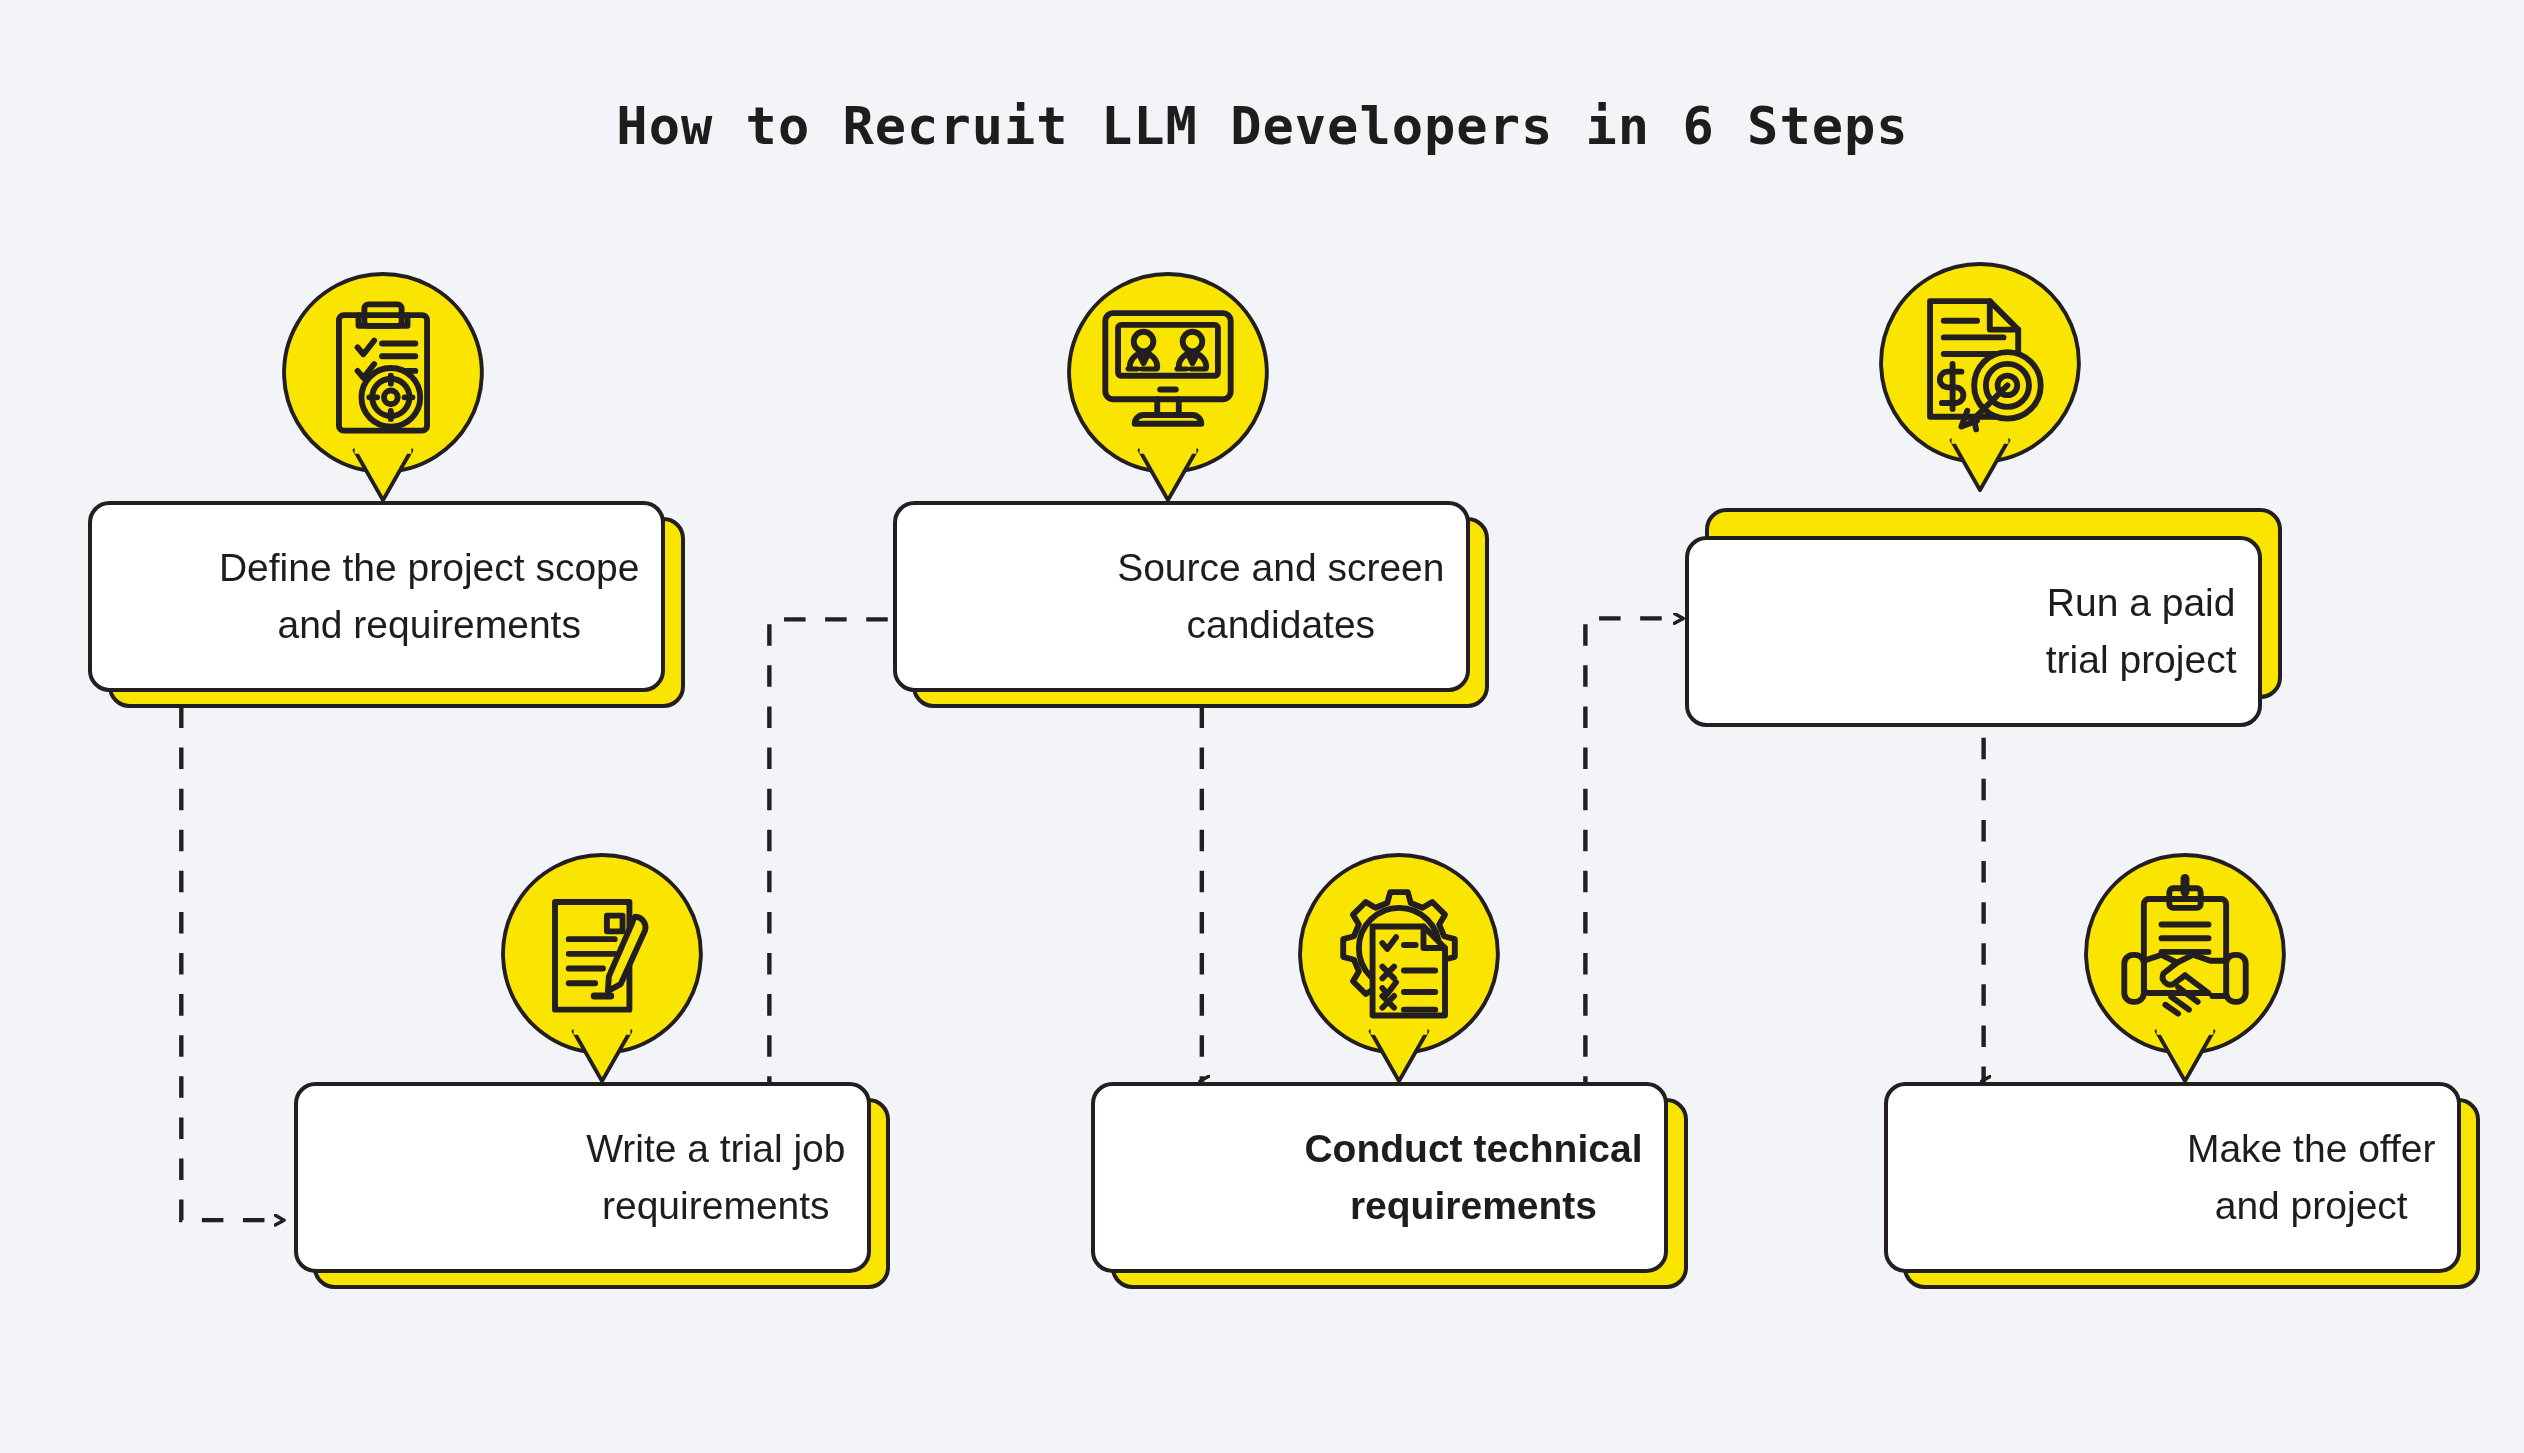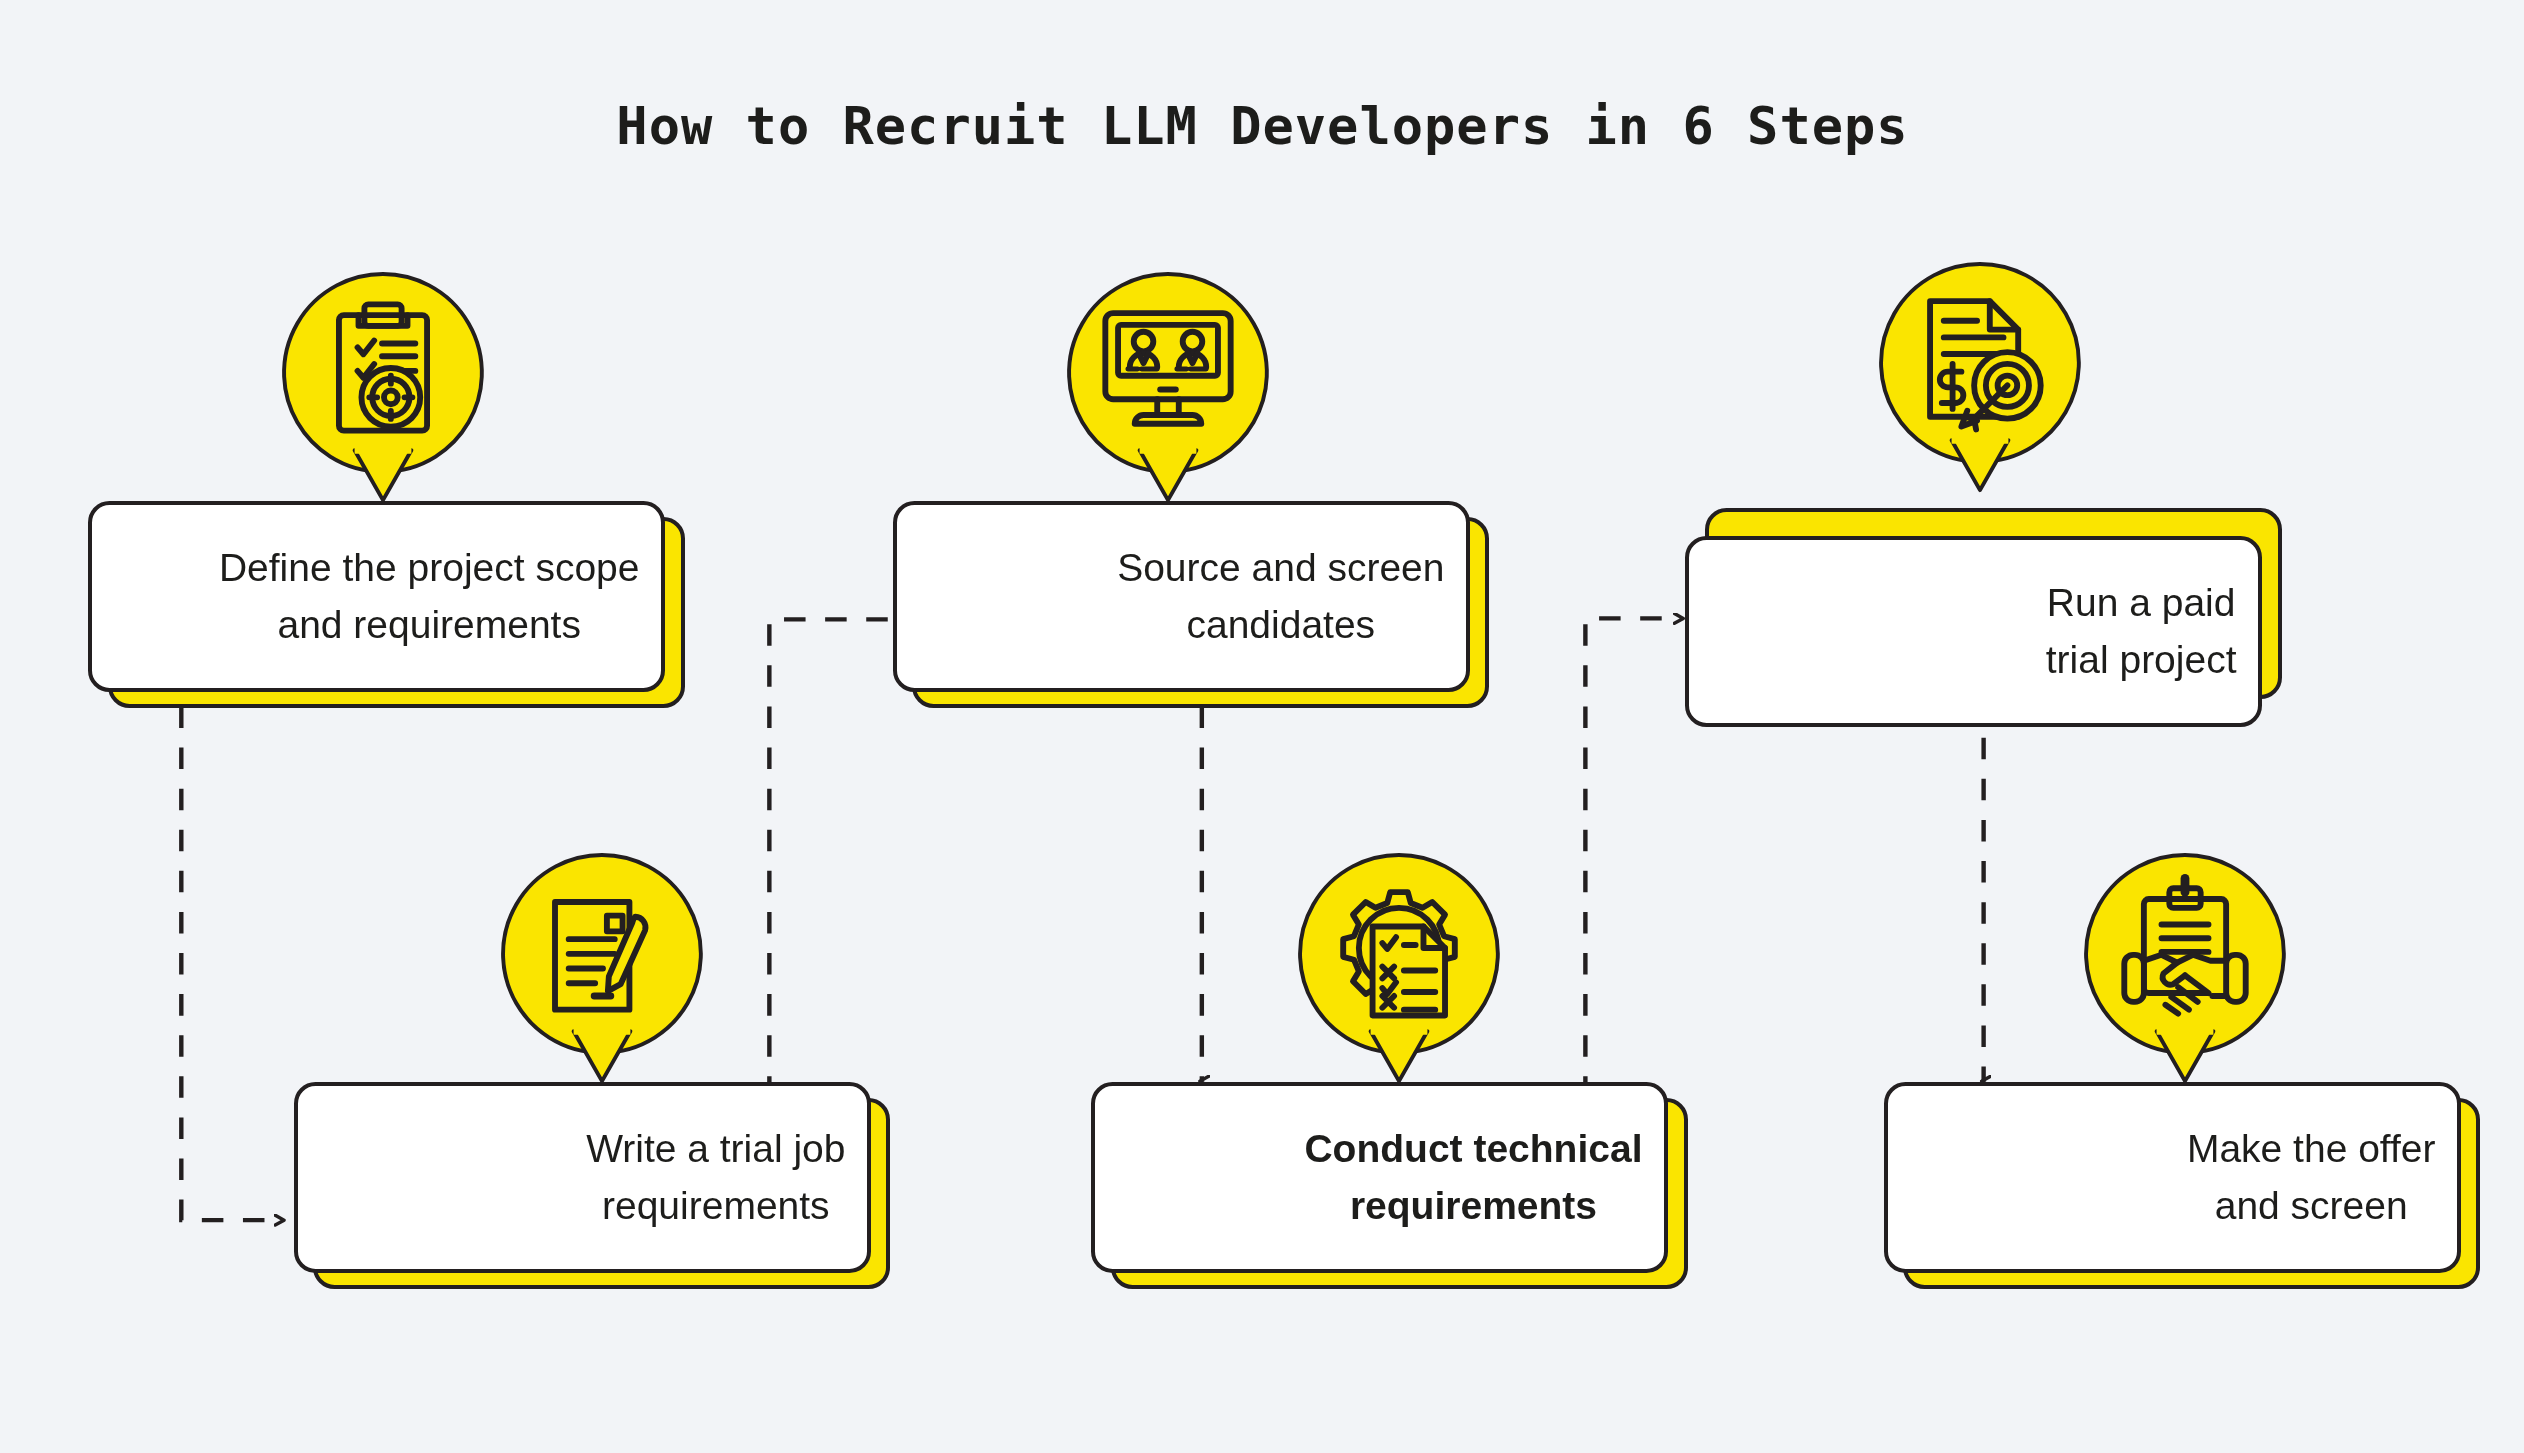--- a/index.html
+++ b/index.html
@@ -153,21 +153,21 @@
     <div class="card-text">
       <span>Conduct technical</span><br>
       <span>requirements</span>
     </div>
   </div>
 
   <div class="card-shadow" style="left:1903px; top:1098px; width:577px; height:191px;"></div>
   <div class="card" style="left:1884px; top:1082px; width:577px; height:191px;">
     <div class="card-text">
       <span>Make the offer</span><br>
-      <span>and screen</span>
+      <span>and project</span>
     </div>
   </div>
 
   <div class="bubble" style="left:282px; top:272px;">
     <svg viewBox="0 0 206 240" width="202" height="235">
       <path d="M103,2 a101,101 0 1,1 -0.1,0 Z" fill="#FAE500" stroke="#231f20" stroke-width="4"></path>
       <path d="M74,182 L103,233 L132,182 Z" fill="#FAE500" stroke="#231f20" stroke-width="4" stroke-linejoin="round"></path>
       <path d="M74,182 L132,182" stroke="#FAE500" stroke-width="7"></path>
       <g fill="none" stroke="#231f20" stroke-width="6" stroke-linecap="round" stroke-linejoin="round">
         <rect x="58" y="44" width="90" height="118" rx="5"></rect>

